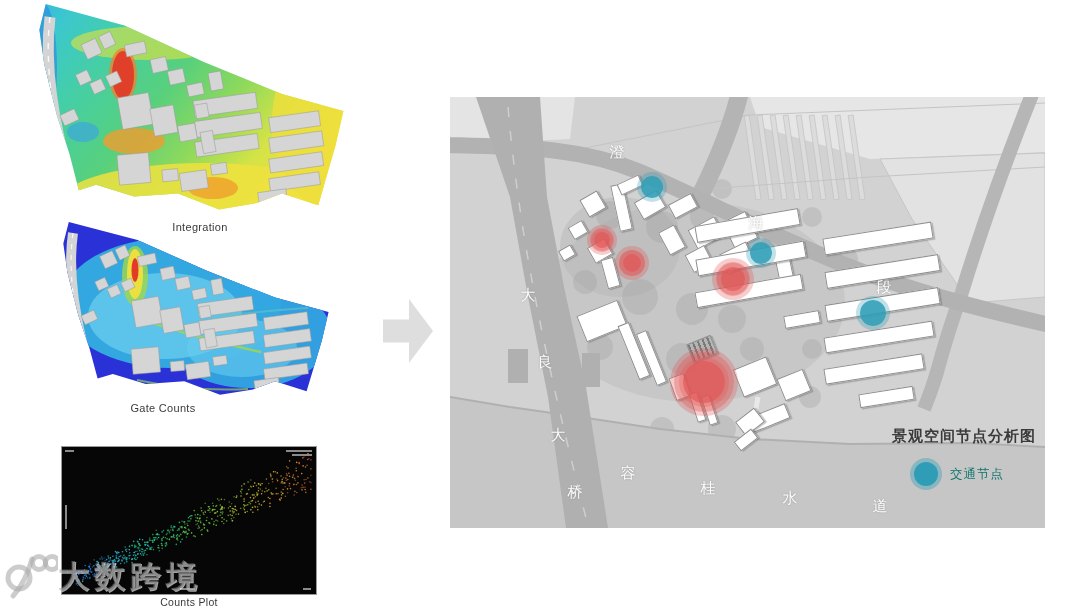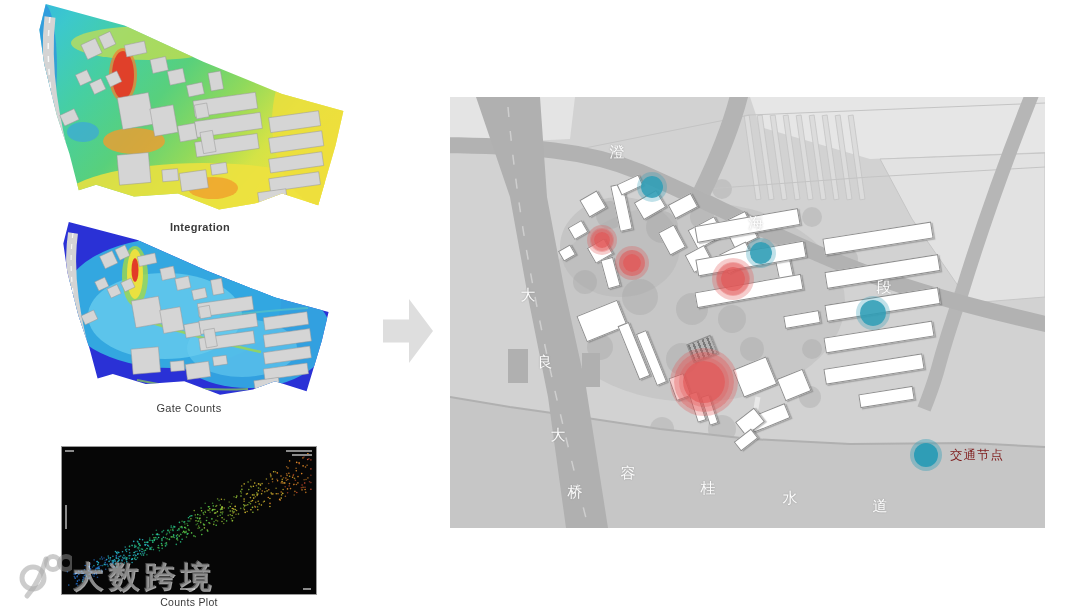--- a/index.html
+++ b/index.html
@@ -21,23 +21,23 @@
   .bldg{position:absolute;background:#ffffff;border:.5px solid #8f8f8f;box-sizing:border-box;
         box-shadow:1.5px 1.5px 1px rgba(60,60,60,.3);}
   .bldg.dark{background:repeating-linear-gradient(90deg,#7a7a7a 0 2px,#b5b5b5 2px 5px);}
   .node{position:absolute;border-radius:50%;}
   .maplabel{position:absolute;color:#ffffff;font-size:15px;opacity:.95;transform:translate(-50%,-50%);
             text-shadow:0 0 2px rgba(120,120,120,.6);}
   .legend{position:absolute;left:452px;top:330px;width:140px;}
   .legend-title{font-size:15px;font-weight:bold;color:#3a3a3a;letter-spacing:1px;white-space:nowrap;margin-left:-10px;}
   .legend-item{display:flex;align-items:center;margin-top:14px;height:28px;}
   .legend-dot{width:24px;height:24px;border-radius:50%;margin-left:12px;margin-right:12px;flex:0 0 auto;}
-  .legend-label{font-size:12.5px;color:#7f1d1d;letter-spacing:1px;}
+  .legend-label{font-size:12.5px;color:#0f766e;letter-spacing:1px;}
   
-  .watermark{position:absolute;left:18px;top:550px;display:flex;align-items:center;z-index:10;opacity:.8;}
+  .watermark{position:absolute;left:4px;top:550px;display:flex;align-items:center;z-index:10;opacity:.8;}
   .watermark .wm-text{font-size:31px;font-weight:bold;color:rgba(150,150,150,.62);letter-spacing:5px;
      text-shadow:1px 1px 0 rgba(255,255,255,.8);}
 </style>
 </head>
 <body>
 
 <div class="page">
 
   <figure class="heatfig" style="left:30px;top:4px;width:315px;height:214px;margin:0;">
     <svg width="315" height="214" viewBox="0 0 315 214">
@@ -95,21 +95,21 @@
             <rect x="95.3" y="39.1" width="20.5" height="11.8" fill="#d5d5d5" stroke="#9a9a9a" stroke-width=".5" transform="rotate(-12 105.5 44.9)"></rect>
             <rect x="121.3" y="54.0" width="15.8" height="13.9" fill="#d5d5d5" stroke="#9a9a9a" stroke-width=".5" transform="rotate(-12 129.2 61.0)"></rect>
             <rect x="138.6" y="65.8" width="15.8" height="13.9" fill="#d5d5d5" stroke="#9a9a9a" stroke-width=".5" transform="rotate(-12 146.5 72.8)"></rect>
             <rect x="157.5" y="79.7" width="15.8" height="11.8" fill="#d5d5d5" stroke="#9a9a9a" stroke-width=".5" transform="rotate(-12 165.4 85.6)"></rect>
             <rect x="179.5" y="67.9" width="12.6" height="18.2" fill="#d5d5d5" stroke="#9a9a9a" stroke-width=".5" transform="rotate(-10 185.8 77.0)"></rect>
             <rect x="31.5" y="107.5" width="15.8" height="11.8" fill="#d5d5d5" stroke="#9a9a9a" stroke-width=".5" transform="rotate(-25 39.4 113.4)"></rect>
           </g>
       </g>
     </svg>
   </figure>
-  <div class="caption" style="left:30px;top:221px;width:340px;font-weight:bold;">Integration</div>
+  <div class="caption" style="left:30px;top:221px;width:340px;">Integration</div>
 
   <figure class="heatfig" style="left:55px;top:222px;width:275px;height:180px;margin:0;">
     <svg width="275" height="180" viewBox="0 0 275 180">
       <defs>
         <clipPath id="gateClip">
             <polygon class="sitePoly" points="13.8,0.0 82.5,18.0 151.3,48.6 220.0,75.6 273.6,90.0 266.8,118.8 251.6,169.2 220.0,159.3 198.0,167.4 165.0,172.8 129.3,159.3 90.8,162.0 57.8,152.1 42.6,156.6 34.4,126.0 23.4,93.6 12.4,50.4 8.3,21.6"></polygon>
           </clipPath>
       </defs>
       <g clip-path="url(#gateClip)">
         <rect x="0" y="0" width="275" height="180" fill="#2a31d6"></rect>
@@ -151,21 +151,21 @@
             <rect x="83.2" y="32.8" width="17.9" height="9.9" fill="#d5d5d5" stroke="#9a9a9a" stroke-width=".5" transform="rotate(-12 92.1 37.8)"></rect>
             <rect x="105.9" y="45.4" width="13.8" height="11.7" fill="#d5d5d5" stroke="#9a9a9a" stroke-width=".5" transform="rotate(-12 112.8 51.3)"></rect>
             <rect x="121.0" y="55.4" width="13.8" height="11.7" fill="#d5d5d5" stroke="#9a9a9a" stroke-width=".5" transform="rotate(-12 127.9 61.2)"></rect>
             <rect x="137.5" y="67.0" width="13.8" height="9.9" fill="#d5d5d5" stroke="#9a9a9a" stroke-width=".5" transform="rotate(-12 144.4 72.0)"></rect>
             <rect x="156.8" y="57.1" width="11.0" height="15.3" fill="#d5d5d5" stroke="#9a9a9a" stroke-width=".5" transform="rotate(-10 162.3 64.8)"></rect>
             <rect x="27.5" y="90.5" width="13.8" height="9.9" fill="#d5d5d5" stroke="#9a9a9a" stroke-width=".5" transform="rotate(-25 34.4 95.4)"></rect>
           </g>
       </g>
     </svg>
   </figure>
-  <div class="caption" style="left:54px;top:402px;width:270px;">Gate Counts</div>
+  <div class="caption" style="left:28px;top:402px;width:270px;">Gate Counts</div>
 
   <figure class="scatterbox" style="margin:0;">
     <svg id="scatterSvg" width="254" height="147" viewBox="0 0 254 147">
         <circle cx="158.2" cy="68.2" r="0.8" fill="#58c848" opacity="0.76"></circle>
         <circle cx="80.0" cy="104.8" r="0.8" fill="#28b8c8" opacity="0.94"></circle>
         <circle cx="184.4" cy="47.1" r="0.8" fill="#d0b830" opacity="0.81"></circle>
         <circle cx="15.4" cy="128.6" r="0.8" fill="#2878d8" opacity="0.52"></circle>
         <circle cx="69.9" cy="98.2" r="0.8" fill="#28b8c8" opacity="0.51"></circle>
         <circle cx="51.3" cy="119.8" r="0.8" fill="#2878d8" opacity="0.72"></circle>
         <circle cx="19.8" cy="124.2" r="0.8" fill="#2878d8" opacity="0.82"></circle>
@@ -909,20 +909,21 @@
         <span class="maplabel" style="left: 95px; top: 265px;">良</span>
         <span class="maplabel" style="left: 108px; top: 338px;">大</span>
         <span class="maplabel" style="left: 125px; top: 395px;">桥</span>
         <span class="maplabel" style="left: 178px; top: 376px;">容</span>
         <span class="maplabel" style="left: 258px; top: 391px;">桂</span>
         <span class="maplabel" style="left: 340px; top: 401px;">水</span>
         <span class="maplabel" style="left: 430px; top: 409px;">道</span>
       </div>
 
     <div class="legend">
+      <div class="legend-title">景观空间节点分析图</div>
       <div class="legend-item">
         <span class="legend-dot" style="background: rgb(47, 157, 182); box-shadow: rgba(47, 157, 182, 0.4) 0px 0px 0px 4px;"></span>
         <span class="legend-label">交通节点</span>
       </div>
     </div>
   </section>
 
   <div class="watermark">
     <svg width="54" height="54" viewBox="0 0 54 54">
       <g fill="none" stroke="rgba(150,150,150,.6)" stroke-width="5" stroke-linecap="round">

